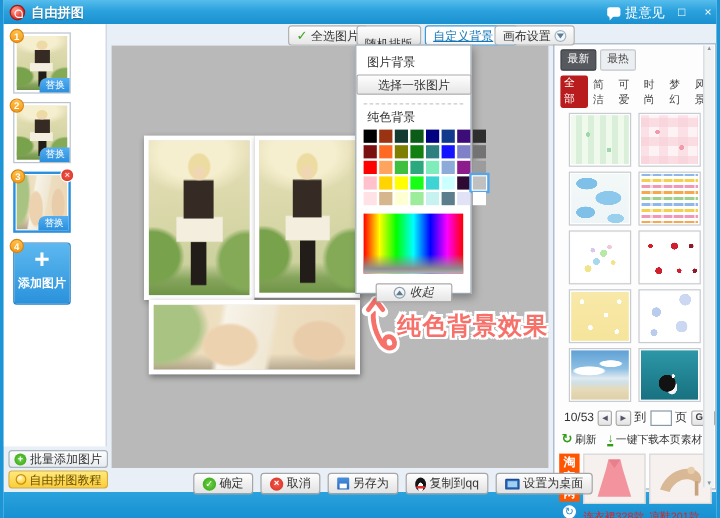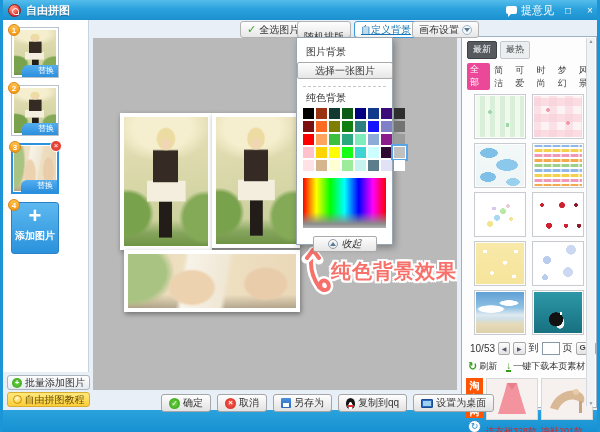--- a/index.html
+++ b/index.html
@@ -26,21 +26,21 @@
   .sidebar { position:absolute; left:0; top:20px; width:86px; height:352px;
     background:#fff; border-right:1px solid #c7d3de; z-index:5; }
   .thumb { position:relative; width:48px; height:51px; margin:7px 0 3px 8px;
     background:#fff; border:1px solid #b9c3cb; padding:2px; cursor:pointer; }
   .thumb-selected { border:2px solid #2a90e0; padding:1px; }
   .thumb-img { width:100%; height:100%; }
   .badge { position:absolute; left:-4px; top:-4px; width:12px; height:12px; border-radius:50%;
     background:linear-gradient(#ffc14a,#f59a18); border:1px solid #d98410; color:#fff;
     font-size:8px; font-weight:bold; text-align:center; line-height:11px; z-index:3; }
   .replace-tag { position:absolute; right:0; bottom:0; background:linear-gradient(#54aef0,#2b8fdc);
-    color:#fff; font-size:8px; padding:0 4px 1px 16px; border-radius:6px 0 0 0; z-index:3; }
+    color:#fff; font-size:8px; padding:0 4px 1px 5px; border-radius:6px 0 0 0; z-index:3; }
   .thumb-close { position:absolute; right:-5px; top:-5px; width:12px; height:12px; border-radius:50%;
     background:radial-gradient(#f35b4e,#d52b1e); border:1px solid #fff; color:#fff; font-size:8px;
     line-height:10px; text-align:center; z-index:4; cursor:pointer; }
   .add-tile { position:relative; width:48px; height:52px; margin:8px 0 0 8px; border-radius:3px;
     background:linear-gradient(#5db8ef,#2a92dc); border:1px solid #2a82c4; color:#fff;
     text-align:center; cursor:pointer; }
   .add-plus { font-size:22px; font-weight:bold; line-height:26px; }
   .add-label { font-size:10px; font-weight:bold; }
   
   .bl-btn { position:absolute; left:4px; width:83px; height:15px; display:flex; align-items:center;
@@ -124,21 +124,21 @@
   .rp-tab-inactive { background:linear-gradient(#55b6ec,#1f90d4); color:#fff; border:1px solid #1f82be;
     border-radius:2px 2px 0 0; }
   .rp-body { position:absolute; left:3px; top:16px; width:136px; height:372px; background:#fdfdfd;
     border:1px solid #9cb2c4; }
   .subtabs { display:flex; gap:3px; margin:4px 0 0 5px; }
   .subtab { font-size:9px; padding:1px 5px 2px; border-radius:2px; cursor:pointer; }
   .subtab-active { background:#565a5f; color:#fff; border:1px solid #3d4145; }
   .subtab-idle { background:#eceff1; color:#444; border:1px solid #c2c8cd; }
   .category-row { display:flex; align-items:center; gap:4px; margin:4px 0 0 5px; font-size:9px; color:#444; }
   .cat { cursor:pointer; }
-  .cat-active { background:#ec4899; color:#fff; padding:0 3px 1px; border-radius:2px; }
+  .cat-active { background:#b91c1c; color:#fff; padding:0 3px 1px; border-radius:2px; }
   .material-grid { display:grid; grid-template-columns:52px 52px; gap:4px 6px; margin:4px 0 0 12px; }
   .mat-cell { width:52px; height:45px; background:#fff; border:1px solid #c8ccd0; padding:1px;
     background-clip:content-box; cursor:pointer; }
   .pat-green-stripes { background-image:radial-gradient(circle 2px at 30% 40%, #9fd8a8 95%, rgba(0,0,0,0)),
     radial-gradient(circle 2px at 65% 70%, #9fd8a8 95%, rgba(0,0,0,0)),
     repeating-linear-gradient(90deg,#eff9ec 0 5px,#d9efda 5px 10px); }
   .pat-pink-cherries { background-image:radial-gradient(circle 2px at 30% 35%, #f09aaa 95%, rgba(0,0,0,0)),
     radial-gradient(circle 2px at 70% 65%, #f09aaa 95%, rgba(0,0,0,0)),
     repeating-linear-gradient(0deg, rgba(248,205,214,.6) 0 8px, rgba(0,0,0,0) 8px 16px),
     repeating-linear-gradient(90deg, rgba(248,205,214,.6) 0 8px, rgba(253,243,245,1) 8px 16px); }

